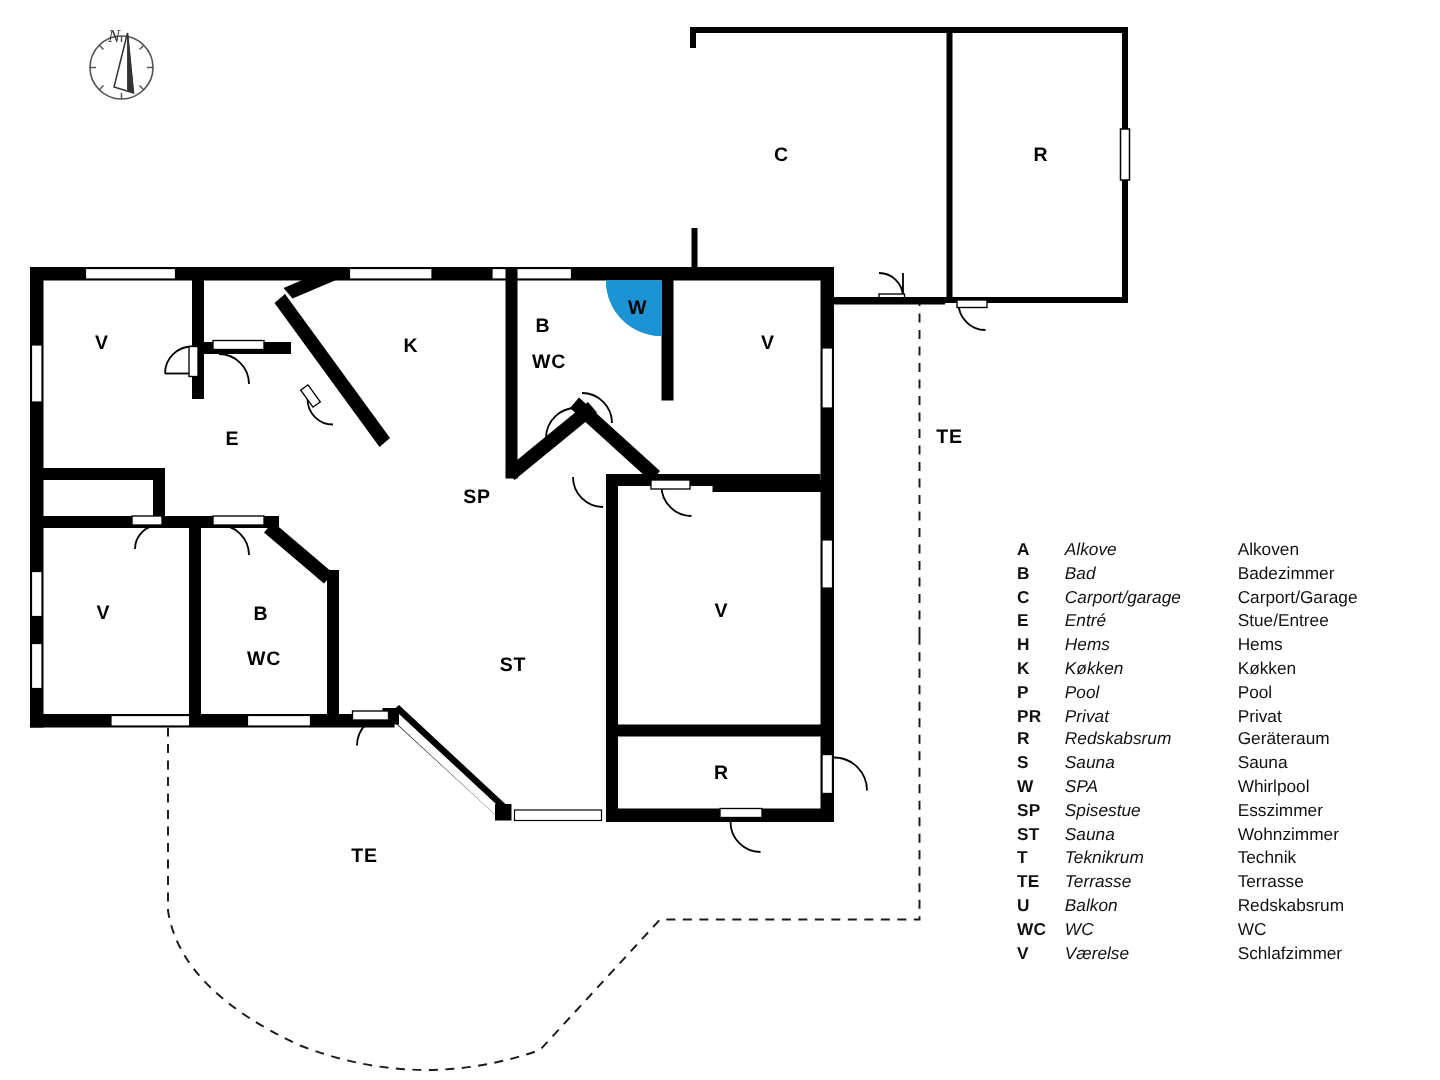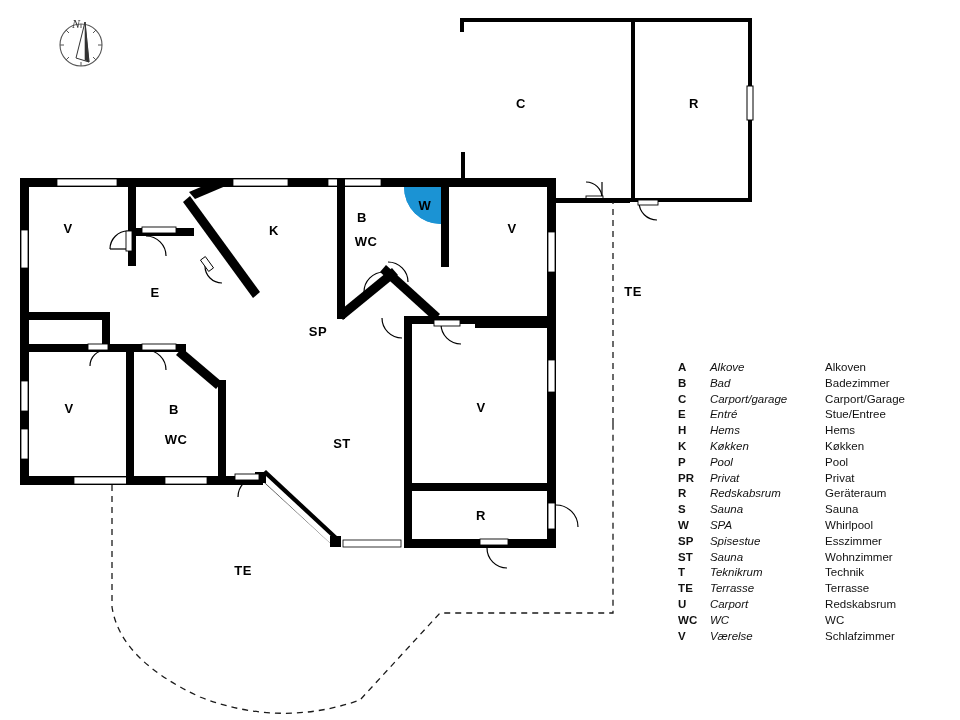--- a/index.html
+++ b/index.html
@@ -316,21 +316,21 @@
         <div class="legend-da">Teknikrum</div>
         <div class="legend-de">Technik</div>
       </div>
       <div class="legend-row">
         <div class="legend-code">TE</div>
         <div class="legend-da">Terrasse</div>
         <div class="legend-de">Terrasse</div>
       </div>
       <div class="legend-row">
         <div class="legend-code">U</div>
-        <div class="legend-da">Carport</div>
+        <div class="legend-da">Balkon</div>
         <div class="legend-de">Redskabsrum</div>
       </div>
       <div class="legend-row">
         <div class="legend-code">WC</div>
         <div class="legend-da">WC</div>
         <div class="legend-de">WC</div>
       </div>
       <div class="legend-row">
         <div class="legend-code">V</div>
         <div class="legend-da">Værelse</div>

